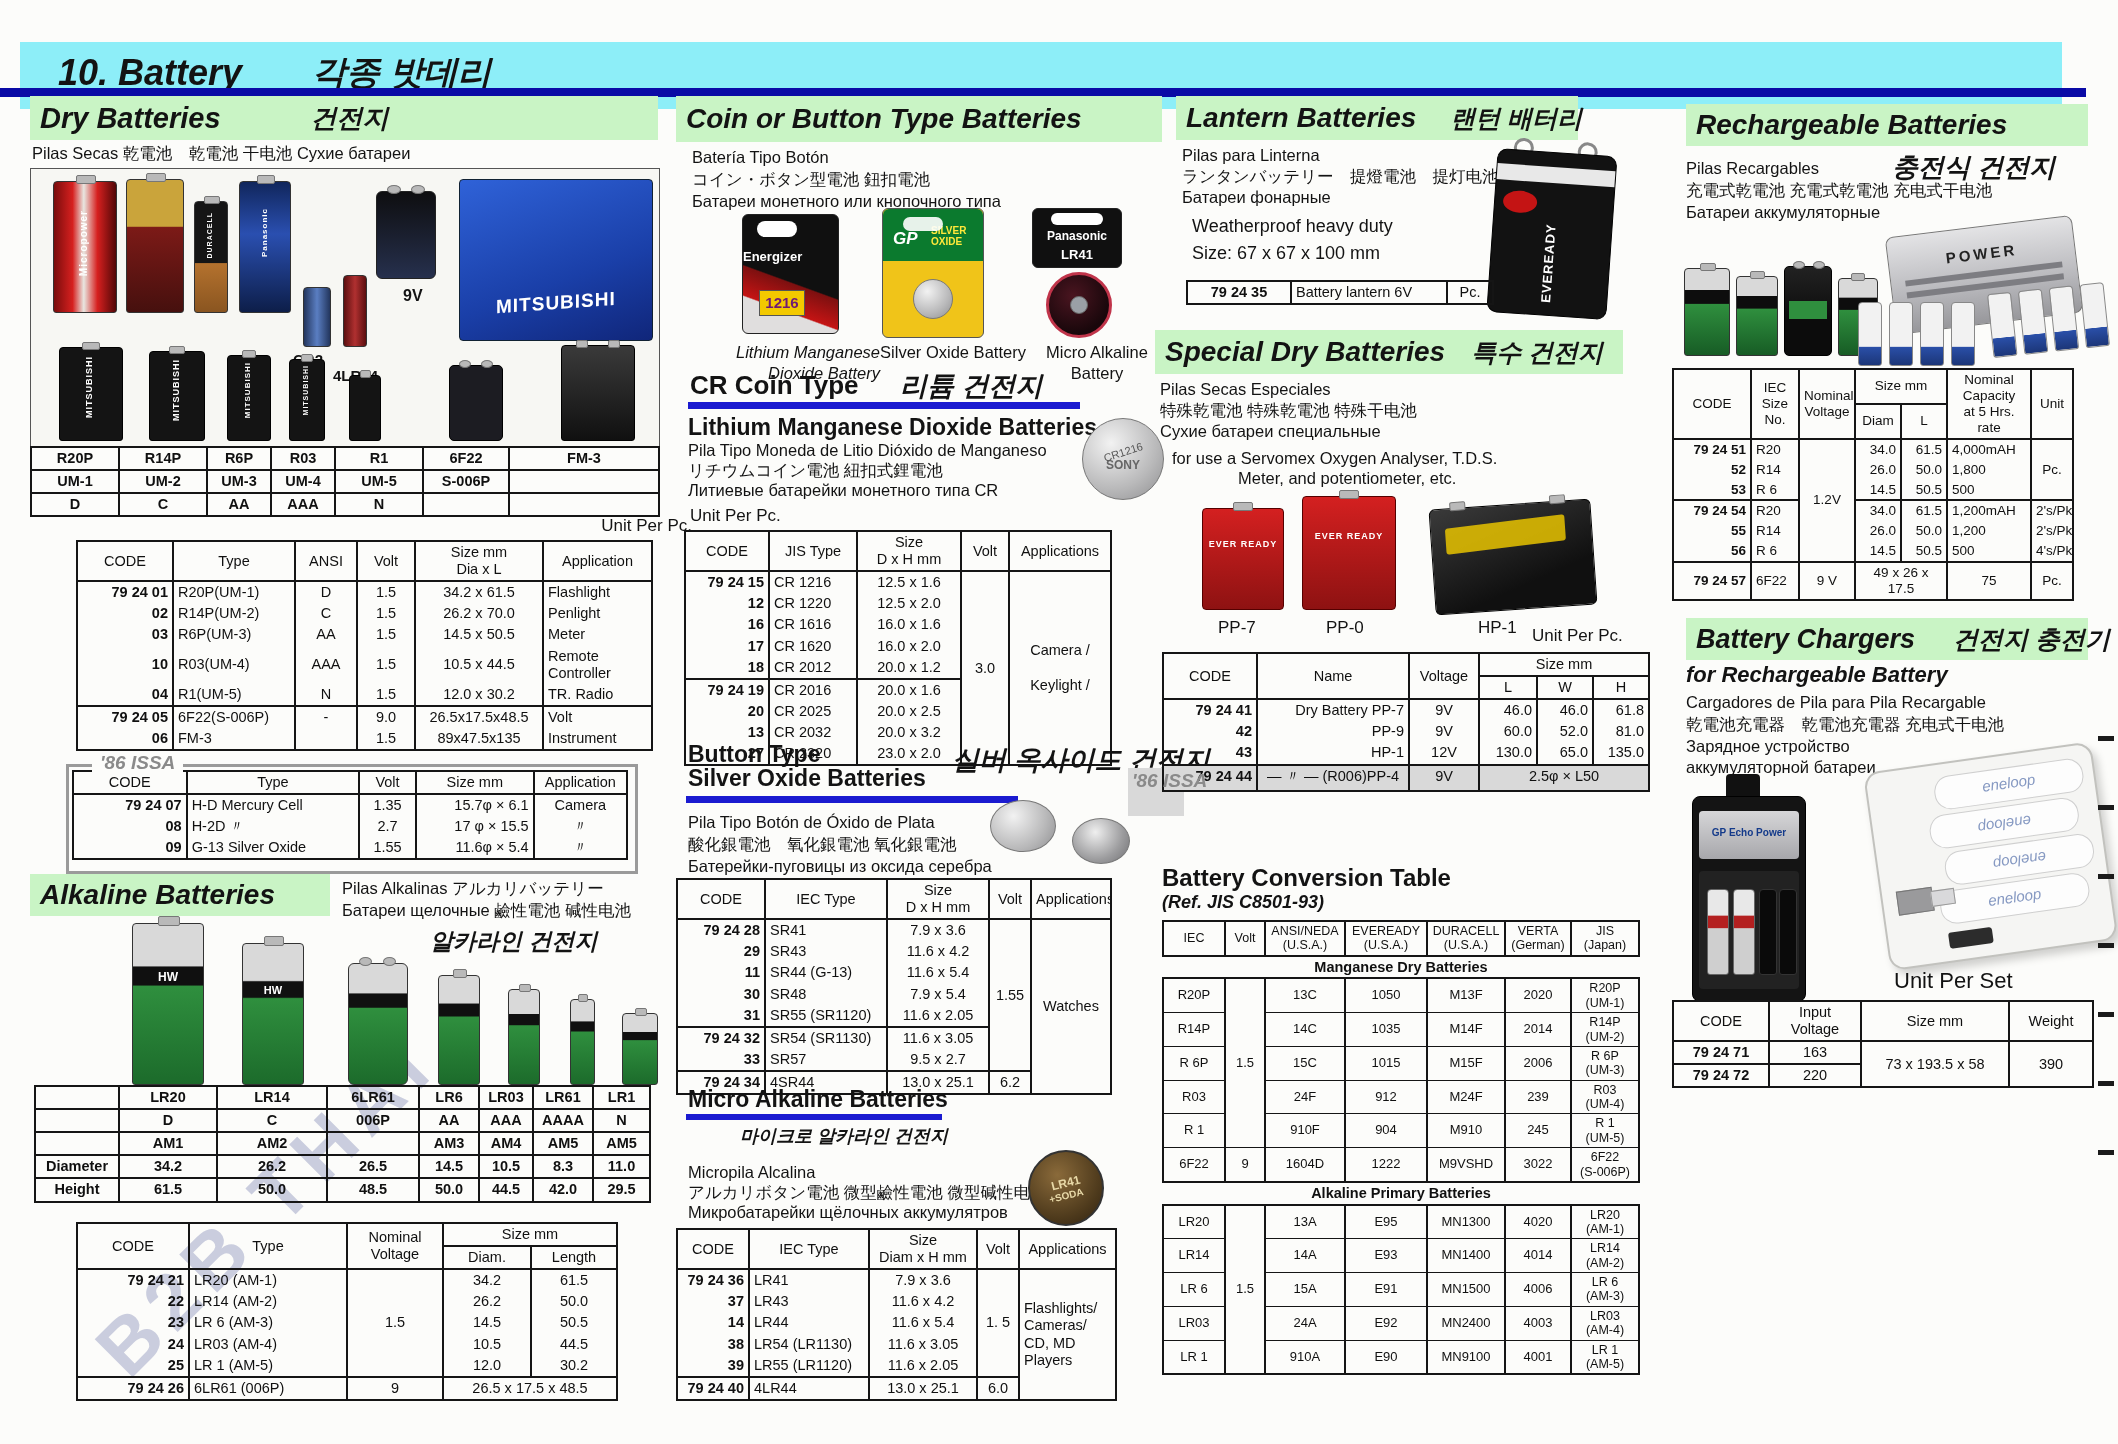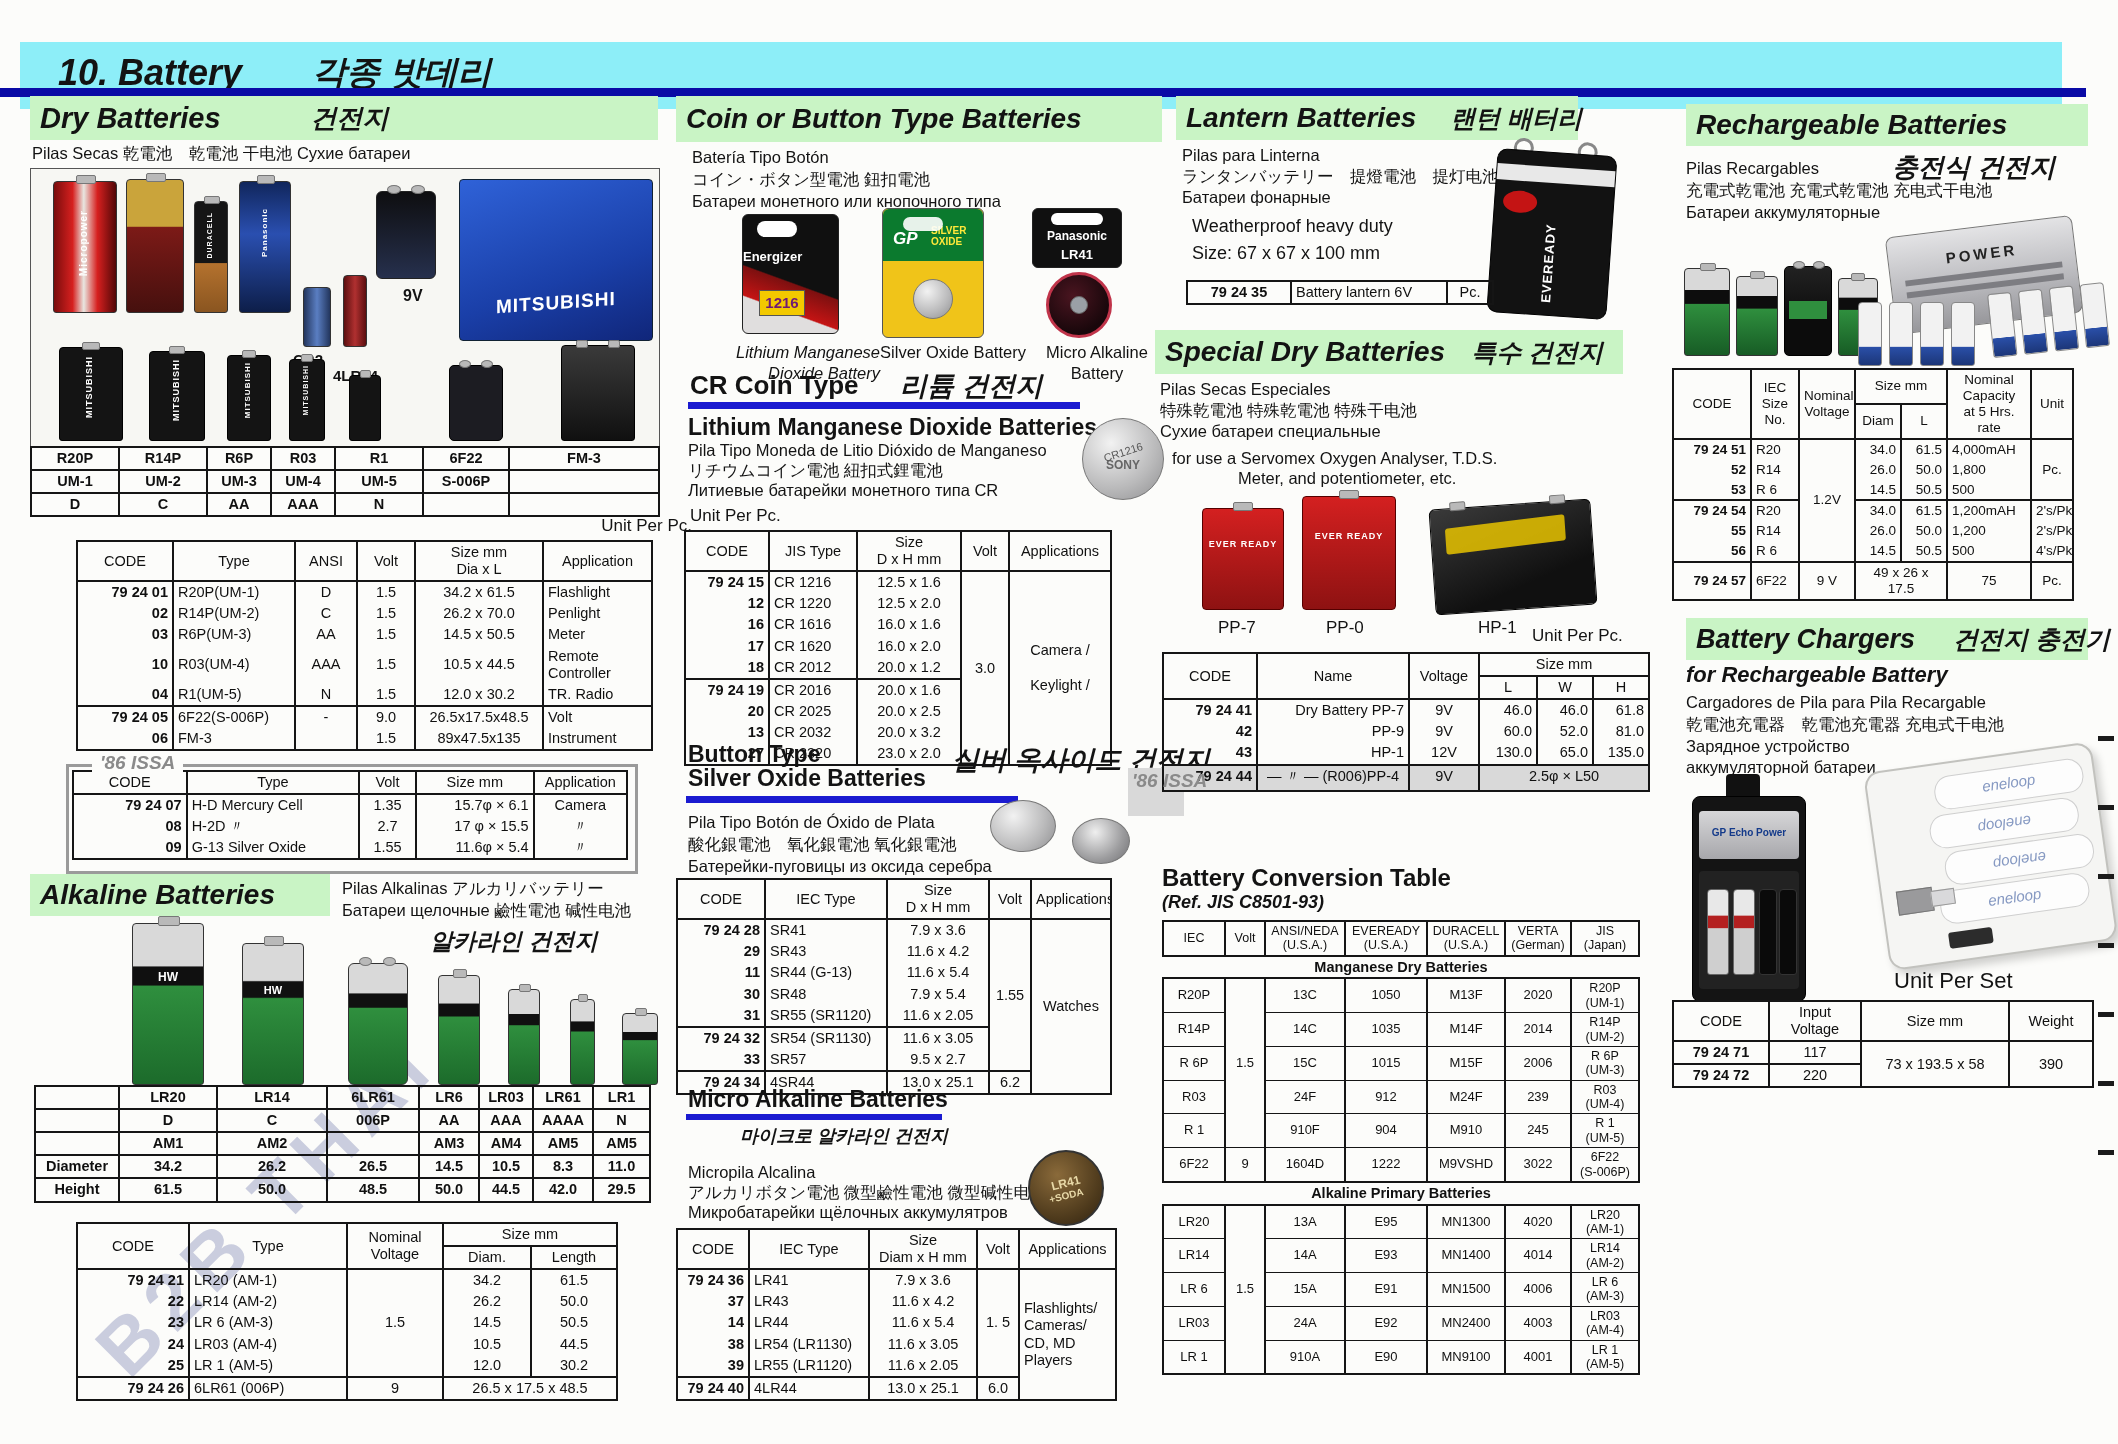--- a/index.html
+++ b/index.html
@@ -1174,21 +1174,21 @@
         <th>CODE</th>
         <th>Input
 Voltage</th>
         <th>Size mm</th>
         <th>Weight</th>
       </tr>
     </thead>
     <tbody>
       <tr>
         <td class="b">79 24 71</td>
-        <td>117</td>
+        <td>163</td>
         <td rowspan="2">73 x 193.5 x 58</td>
         <td rowspan="2">390</td>
       </tr>
       <tr class="sep">
         <td class="b">79 24 72</td>
         <td>220</td>
       </tr>
     </tbody>
   </table>
 

